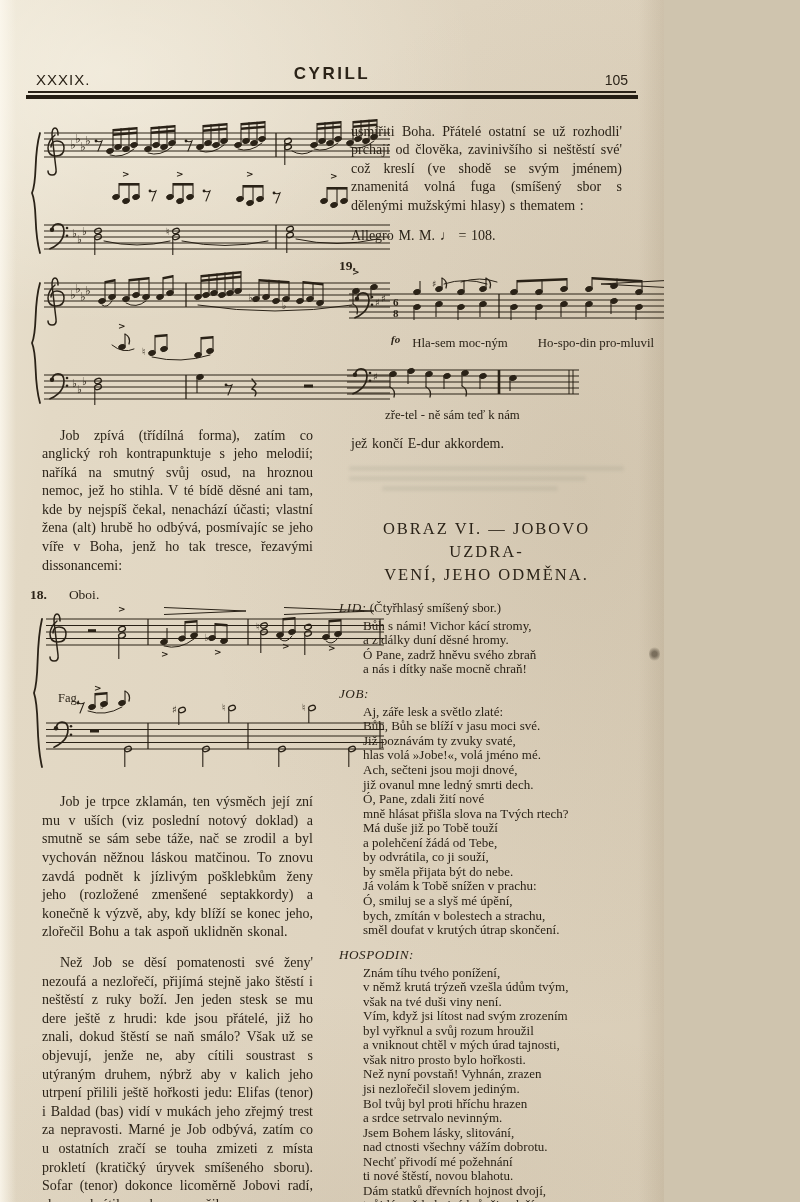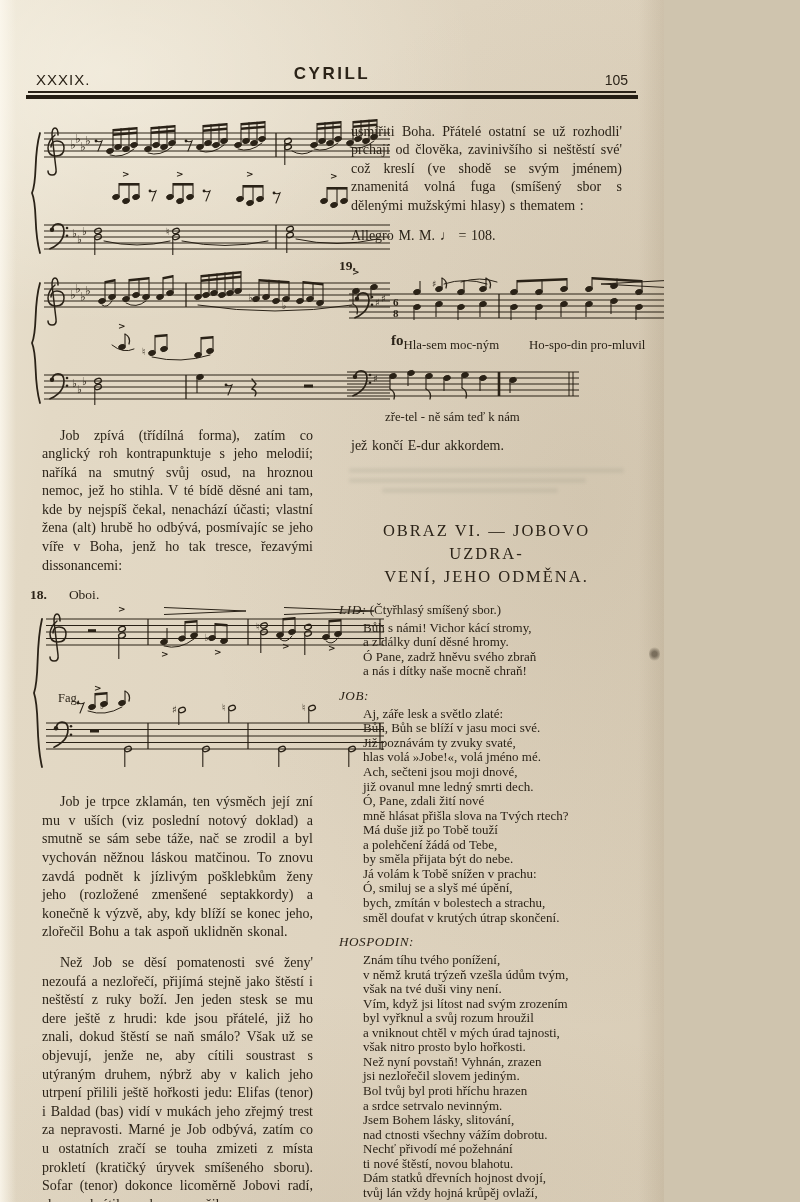--- a/index.html
+++ b/index.html
@@ -32,21 +32,21 @@
   .fig{position:relative;margin:2px 0;}
   .fig svg{display:block;}
   .exline{font-size:13.5px;margin-top:8px;}
   .exnum{font-weight:bold;font-size:13.5px;}
   .inst{margin-left:22px;}
   .fag{position:absolute;left:28px;top:86px;font-size:12.5px;}
   
   .tempo{font-size:13.5px;margin-top:9px !important;text-align:left !important;}
   .num19{font-weight:bold;font-size:13.5px;margin:1px 0 2px 0;}
   .lyrics{font-size:12.8px;margin:1px 0 7px 0;white-space:nowrap;}
-  .lyrics .fo{font-weight:bold;font-size:15px;position:relative;top:-4px;}
+  .lyrics .fo{font-style:italic;font-weight:bold;font-size:11px;position:relative;top:-4px;margin-right:12px;}
   .l1{padding-left:52px;}
   .l1 .part2{margin-left:30px;}
   .l2{padding-left:46px;}
   .after{margin-top:12px !important;text-align:left !important;font-size:15px;}
   .heading{text-align:center;font-size:16.5px;letter-spacing:2px;line-height:23px;margin:26px 4px 14px 4px;}
   .speaker-line{margin-top:9px;font-size:13.2px;}
   .speaker{font-style:italic;letter-spacing:.5px;}
   .speaker-note{font-size:12.8px;}
   .verse{font-size:13px;line-height:14.55px;padding-left:24px;margin:3px 0 4px 0;}
   .vl{white-space:nowrap;}
@@ -589,20 +589,21 @@
             <div class="vl">Aj, záře lesk a světlo zlaté:</div>
             <div class="vl">Bůh, Bůh se blíží v jasu moci své.</div>
             <div class="vl">Již poznávám ty zvuky svaté,</div>
             <div class="vl">hlas volá »Jobe!«, volá jméno mé.</div>
             <div class="vl">Ach, sečteni jsou moji dnové,</div>
             <div class="vl">již ovanul mne ledný smrti dech.</div>
             <div class="vl">Ó, Pane, zdali žití nové</div>
             <div class="vl">mně hlásat přišla slova na Tvých rtech?</div>
             <div class="vl">Má duše již po Tobě touží</div>
             <div class="vl">a polehčení žádá od Tebe,</div>
+            <div class="vl">by odvrátila, co ji souží,</div>
             <div class="vl">by směla přijata být do nebe.</div>
             <div class="vl">Já volám k Tobě snížen v prachu:</div>
             <div class="vl">Ó, smiluj se a slyš mé úpění,</div>
             <div class="vl">bych, zmítán v bolestech a strachu,</div>
             <div class="vl">směl doufat v krutých útrap skončení.</div>
           </div>
           <div class="speaker-line"><span class="speaker">HOSPODIN:</span></div>
           <div class="verse">
             <div class="vl">Znám tíhu tvého ponížení,</div>
             <div class="vl">v němž krutá trýzeň vzešla údům tvým,</div>

